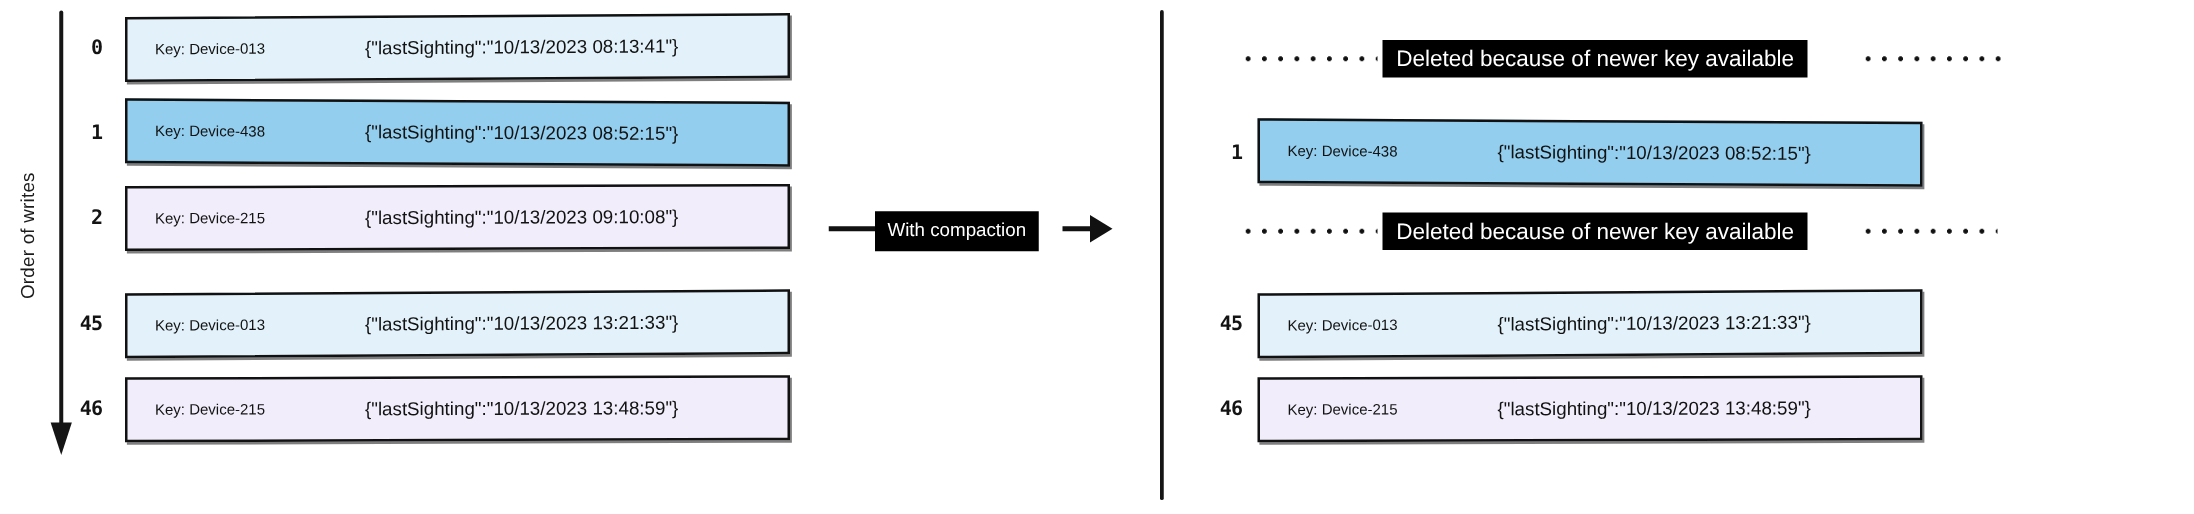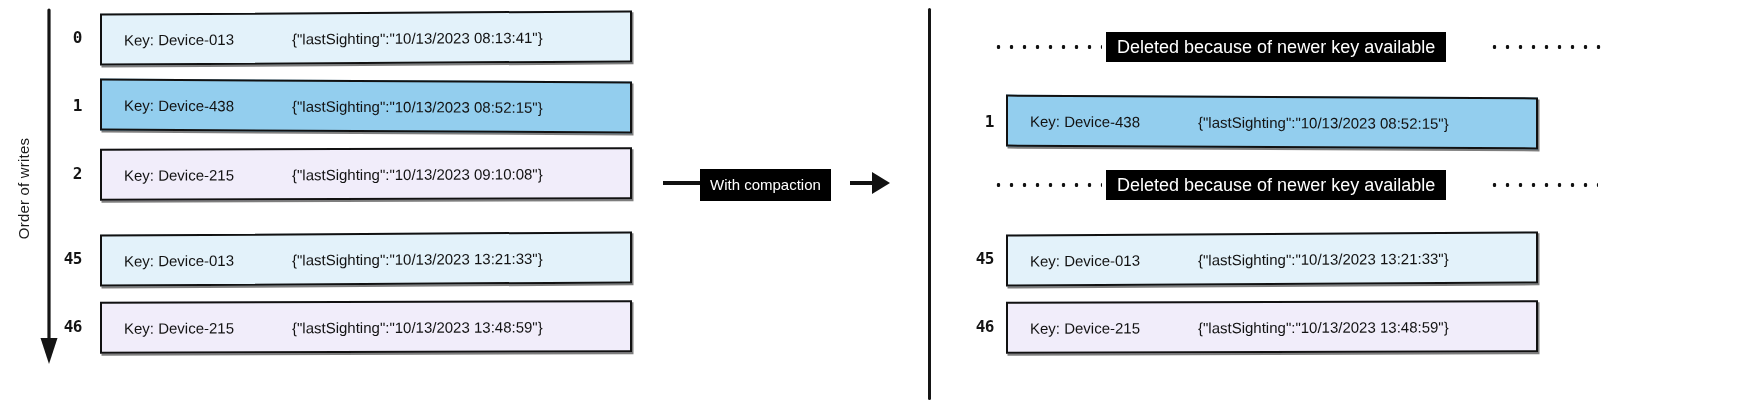--- a/index.html
+++ b/index.html
@@ -62,21 +62,21 @@
     position: absolute;
     border: 2.4px solid #111111;
     box-sizing: border-box;
     display: flex;
     align-items: center;
     box-shadow: 1.5px 2px 0 rgba(20,20,20,.55);
   }
   .card .key {
     position: absolute;
     left: 22px;
-    font-size: 15px;
+    font-size: 12px;
     color: #121212;
     white-space: nowrap;
   }
   .card .val {
     position: absolute;
     left: 190px;
     font-size: 15px;
     color: #121212;
     white-space: nowrap;
   }

